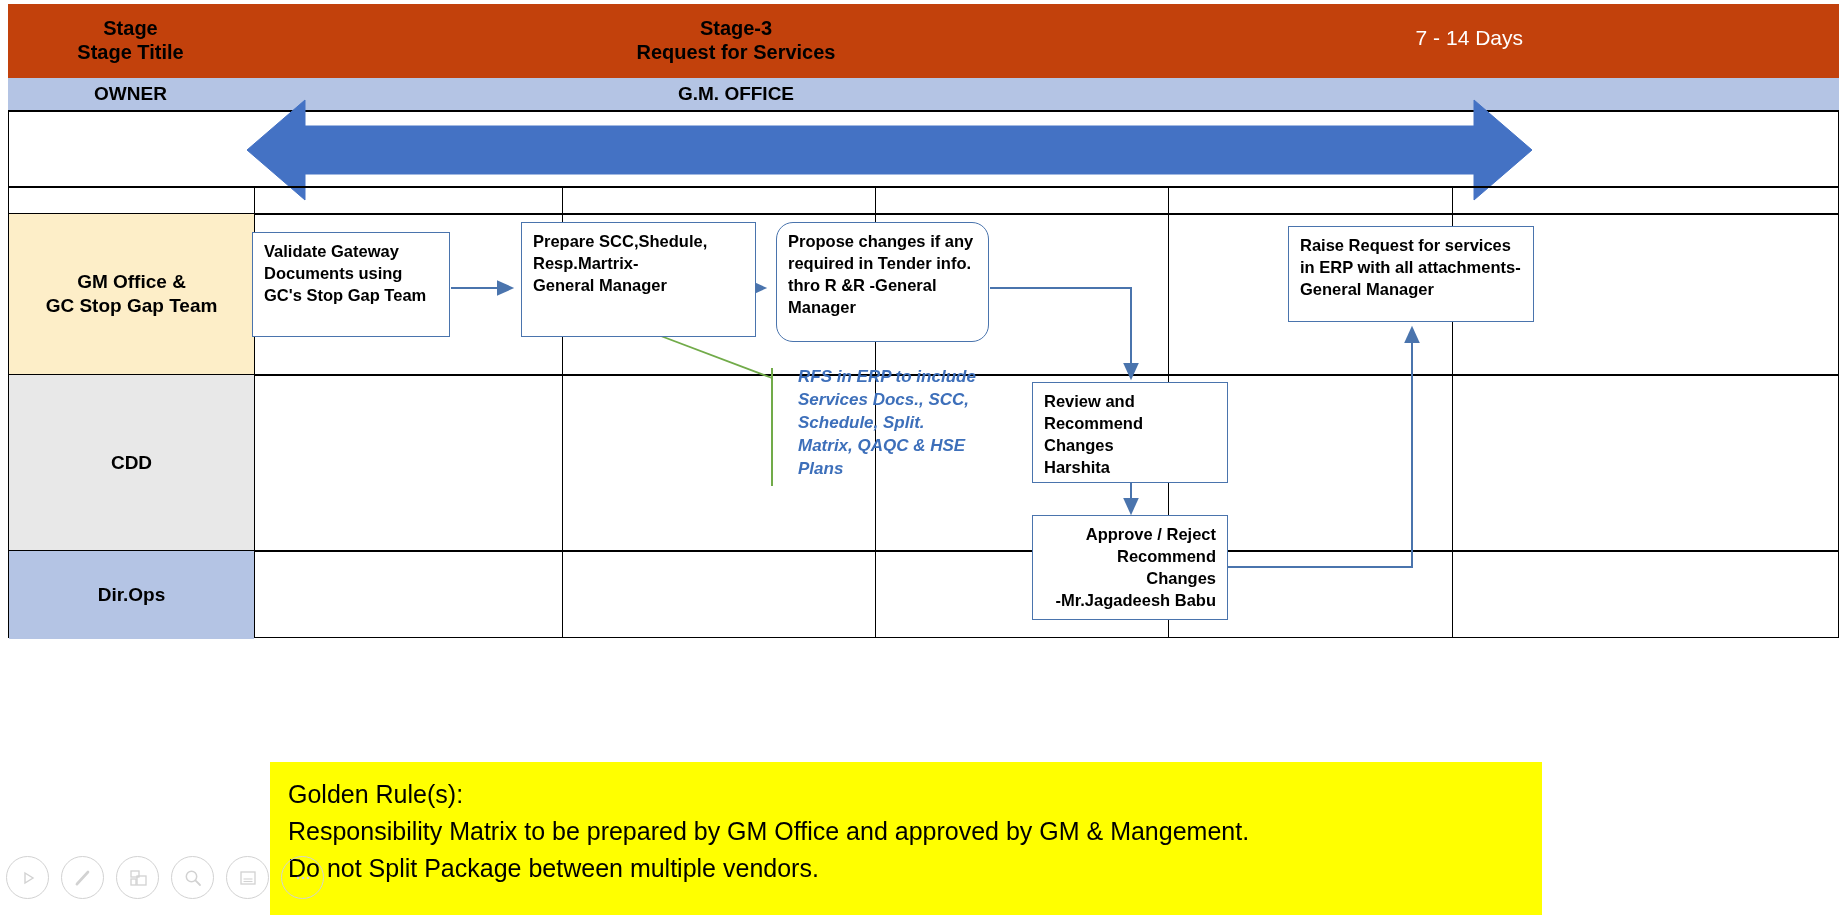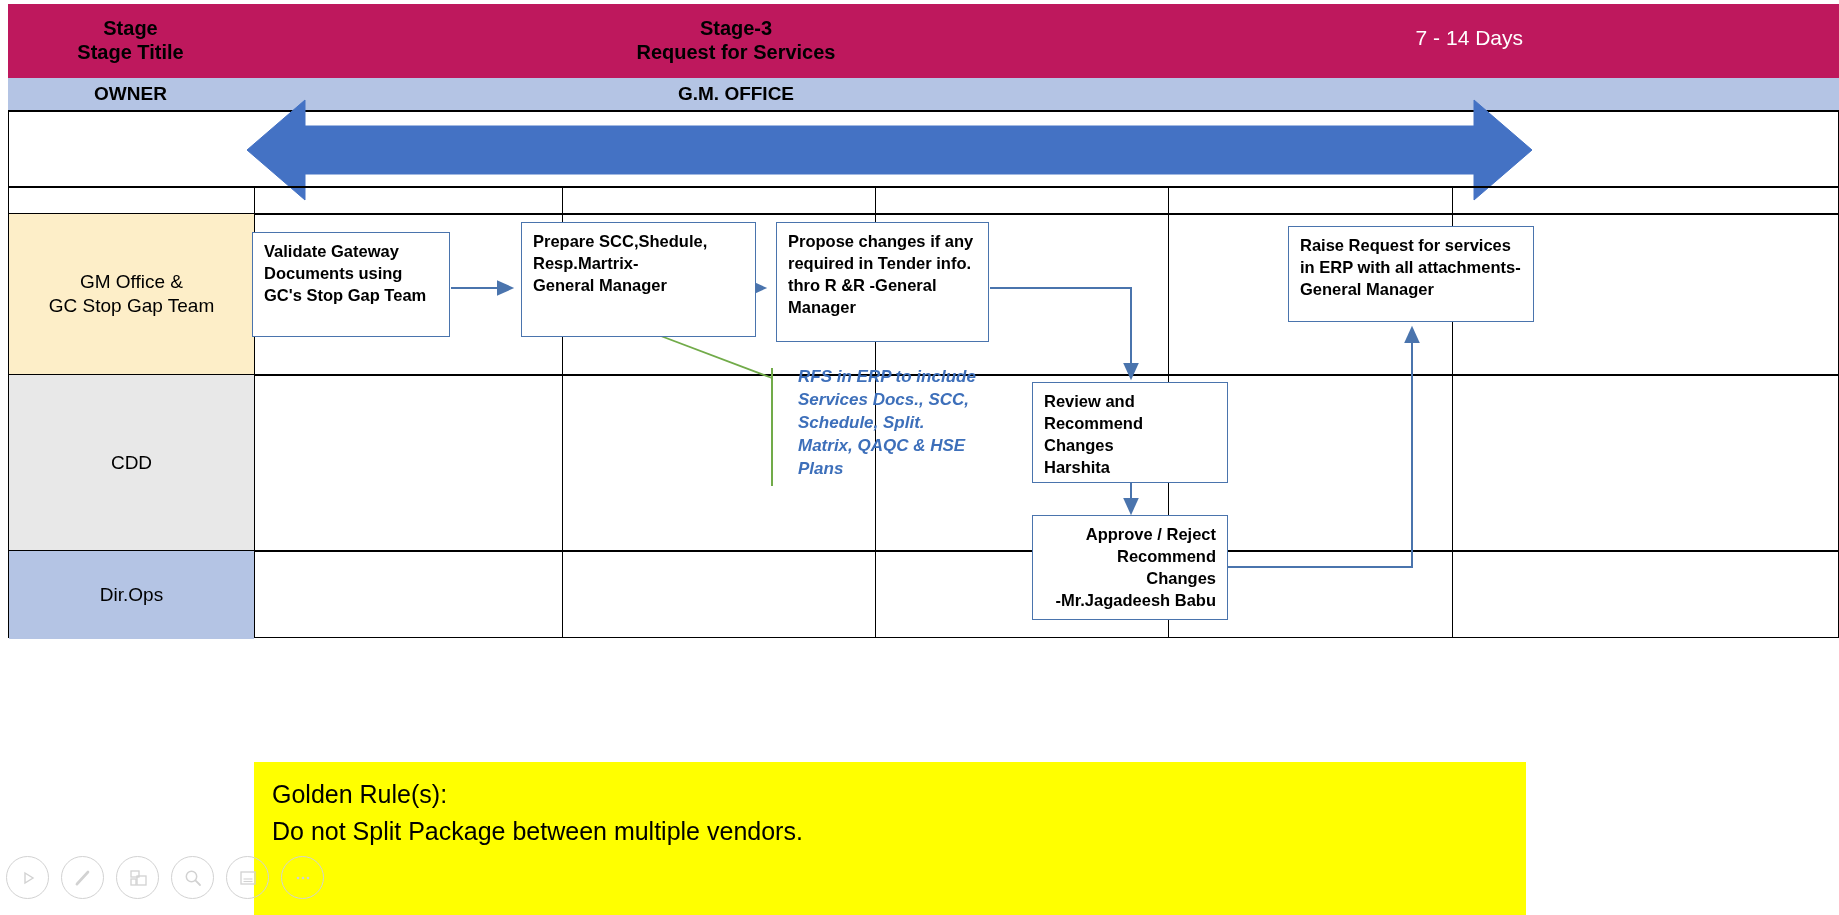--- a/index.html
+++ b/index.html
@@ -21,21 +21,21 @@
   .band {
     position: absolute;
     left: 8px;
     width: 1831px;
     display: flex;
     align-items: center;
   }
   .band-stage {
     top: 4px;
     height: 74px;
-    background: #be185d;
+    background: #c2410c;
   }
   .band-owner {
     top: 78px;
     height: 32px;
     background: #b4c4e4;
   }
   .stage-left {
     width: 245px;
     text-align: center;
     font-weight: bold;
@@ -121,21 +121,21 @@
   .grid-row-line.thick { height: 2px; background: #000; }
 
   .lane-label {
     position: absolute;
     left: 0;
     width: 245px;
     display: flex;
     align-items: center;
     justify-content: center;
     text-align: center;
-    font-weight: normal;
+    font-weight: bold;
     font-size: 19px;
     line-height: 1.25;
     color: #000;
   }
   .lane-gm { top: 26px; height: 160px; background: #fdeec8; }
   .lane-cdd { top: 187px; height: 175px; background: #e8e8e8; }
   .lane-dir { top: 363px; height: 88px; background: #b4c4e4; }
 
   
   .pbox {
@@ -172,21 +172,21 @@
     position: absolute;
     left: 0; top: 0;
     width: 1839px; height: 915px;
     pointer-events: none;
     z-index: 4;
   }
 
   
   .golden {
     position: absolute;
-    left: 254px;
+    left: 270px;
     top: 762px;
     width: 1272px;
     height: 153px;
     background: #ffff00;
     padding: 14px 18px 0 18px;
     font-size: 25px;
     line-height: 1.48;
     color: #000;
     z-index: 6;
   }
@@ -290,21 +290,21 @@
     <div>Documents using</div>
     <div>GC's Stop Gap Team</div>
   </div>
 
   <div class="pbox" style="left:521px; top:222px; width:235px; height:115px;">
     <div>Prepare SCC,Shedule,</div>
     <div>Resp.Martrix-</div>
     <div>General Manager</div>
   </div>
 
-  <div class="pbox" style="left:776px; top:222px; width:213px; height:120px;">
+  <div class="pbox" style="left:776px; top:222px; width:213px; height:120px;border-radius:17px;">
     <div>Propose changes if any</div>
     <div>required in Tender info.</div>
     <div>thro R &amp;R -General</div>
     <div>Manager</div>
   </div>
 
   <div class="pbox" style="left:1288px; top:226px; width:246px; height:96px;">
     <div>Raise Request for services</div>
     <div>in ERP with all attachments-</div>
     <div>General Manager</div>
@@ -326,20 +326,21 @@
   <div class="note" style="left:798px; top:365px; width:200px;">
     <div>RFS in ERP to include</div>
     <div>Services Docs., SCC,</div>
     <div>Schedule, Split.</div>
     <div>Matrix, QAQC &amp; HSE</div>
     <div>Plans</div>
   </div>
 
   <div class="golden">
     <div>Golden Rule(s):</div>
+    <div>Responsibility Matrix to be prepared by GM Office and approved by GM &amp; Mangement.</div>
     <div>Do not Split Package between multiple vendors.</div>
   </div>
 
   <div class="toolbar">
     <div class="tb-btn">
       <svg width="20" height="20" viewBox="0 0 20 20">
         <polygon points="7,5 15,10 7,15" fill="none" stroke="#d2d2d2" stroke-width="1.4"></polygon>
       </svg>
     </div>
     <div class="tb-btn">

